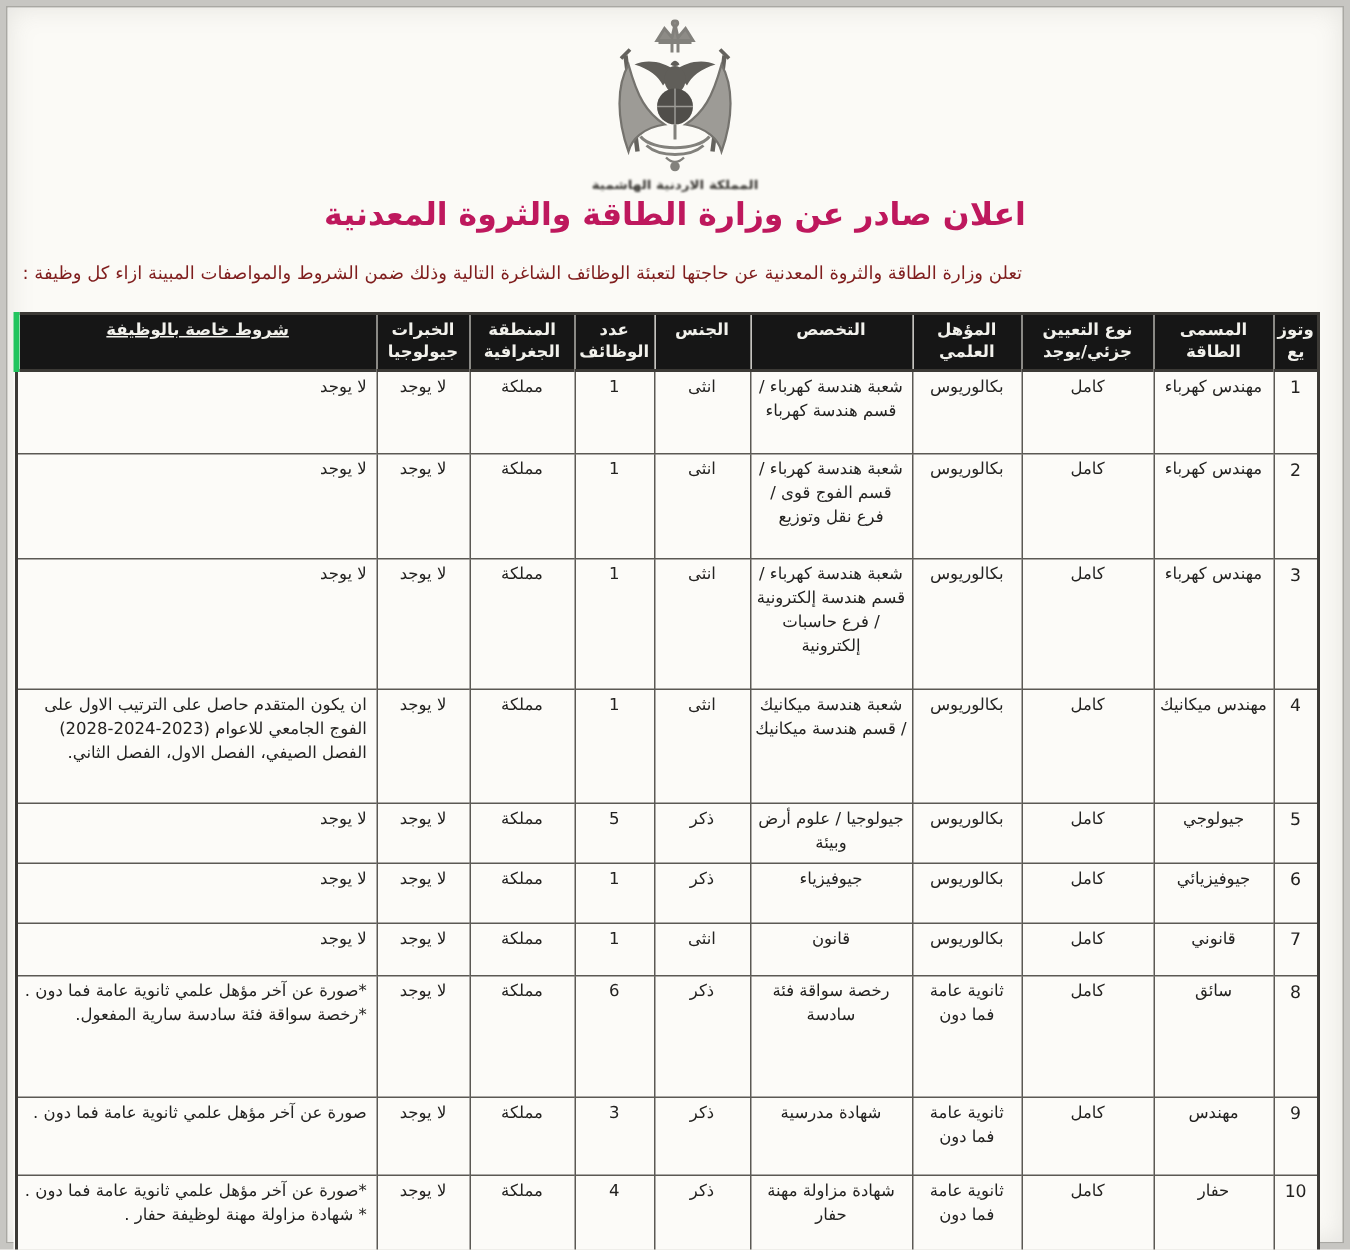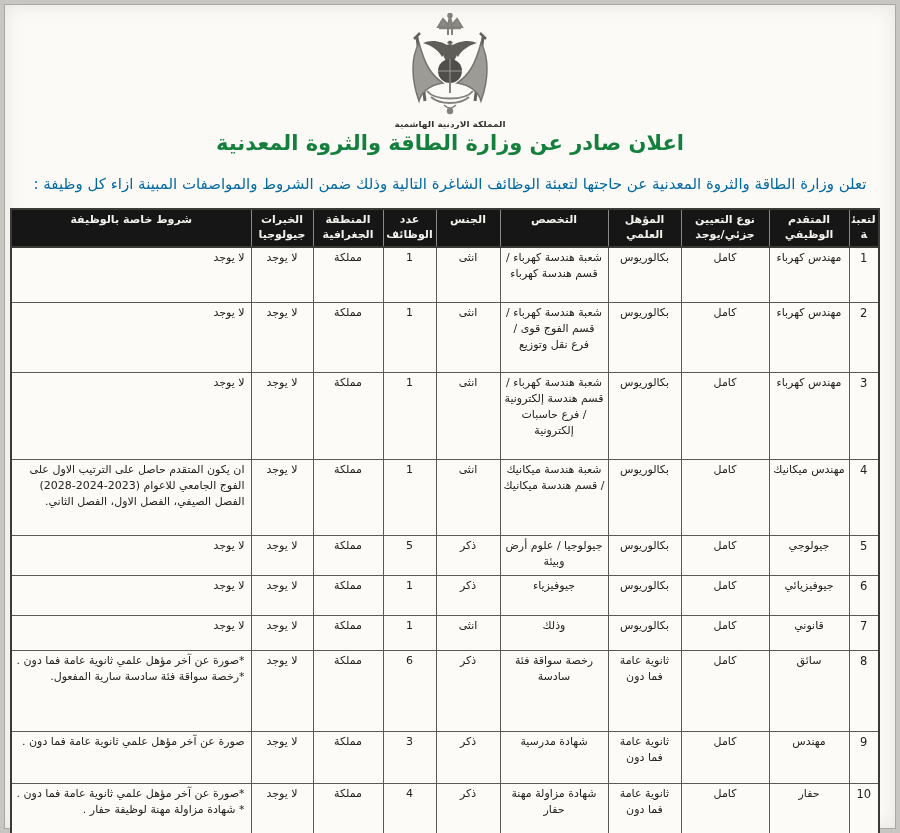--- a/index.html
+++ b/index.html
@@ -25,28 +25,28 @@
   .emblem-caption{
     margin-top:2px;
     font-size:9px; font-weight:bold; color:#35332f;
     filter:blur(.7px); letter-spacing:-.5px;
     transform:scaleY(.9);
   }
   
   .title{
     position:absolute; top:126px; left:0; right:0;
     text-align:center;
-    font-size:21px; font-weight:bold; color:#15803d;
+    font-size:21px; font-weight:bold; color:#be185d;
     letter-spacing:.5px;
     filter:blur(.2px);
   }
   .intro{
     position:absolute; top:170px; left:10px; right:10px;
-    direction:rtl; text-align:center;
-    font-size:15px; color:#0369a1;
+    direction:rtl; text-align:left;
+    font-size:12px; color:#7f1d1d;
     filter:blur(.2px);
   }
   
   table{
     position:absolute; top:203px; right:15px;
     width:868px;
     border-collapse:collapse;
     table-layout:fixed;
     direction:rtl;
     background:#fcfbf8;
@@ -67,21 +67,21 @@
     background:#161616;
     color:#f2f1ec;
     font-weight:bold;
     border:1px solid #161616;
     border-left:1px solid #8b8a85;
     border-bottom:2px solid #3c3a36;
     padding:3px 2px;
     line-height:1.35;
     vertical-align:top;
   }
-  thead th:last-child{border-left:1px solid #22c55e;}
+  thead th:last-child{border-left:4px solid #22c55e;text-decoration:underline;}
   .col-conditions{ text-align:right; padding-right:6px; white-space:pre-line; }
   .col-num{ font-size:11.5px; }
   
   tbody tr:nth-child(1) td{height:50px;}
   tbody tr:nth-child(2) td{height:65px;}
   tbody tr:nth-child(3) td{height:82px;}
   tbody tr:nth-child(4) td{height:71px;}
   tbody tr:nth-child(5) td{height:35px;}
   tbody tr:nth-child(6) td{height:35px;}
   tbody tr:nth-child(7) td{height:30px;}
@@ -145,22 +145,22 @@
       <col style="width:73px">
         <col style="width:108px">
         <col style="width:64px">
       <col style="width:53px">
         <col style="width:70px">
         <col style="width:62px">
       <col style="width:240px">
     </colgroup>
     <thead>
       <tr>
-        <th>لتعبئة</th>
-        <th>المتقدم الوظيفي</th>
+        <th>وتوزيع</th>
+        <th>المسمى الطاقة</th>
         <th>نوع التعيين جزئي/يوجد</th>
         <th>المؤهل العلمي</th>
         <th>التخصص</th>
         <th>الجنس</th>
         <th>عدد الوظائف</th>
         <th>المنطقة الجغرافية</th>
         <th>الخبرات جيولوجيا</th>
         <th>شروط خاصة بالوظيفة</th>
       </tr>
     </thead>
@@ -235,21 +235,21 @@
           <td class="col-count">1</td>
           <td class="col-region">مملكة</td>
           <td class="col-experience">لا يوجد</td>
           <td class="col-conditions">لا يوجد</td>
         </tr>
         <tr>
           <td class="col-num">7</td>
           <td class="col-title">قانوني</td>
           <td class="col-type">كامل</td>
           <td class="col-qual">بكالوريوس</td>
-          <td class="col-spec">وذلك</td>
+          <td class="col-spec">قانون</td>
           <td class="col-gender">انثى</td>
           <td class="col-count">1</td>
           <td class="col-region">مملكة</td>
           <td class="col-experience">لا يوجد</td>
           <td class="col-conditions">لا يوجد</td>
         </tr>
         <tr>
           <td class="col-num">8</td>
           <td class="col-title">سائق</td>
           <td class="col-type">كامل</td>

